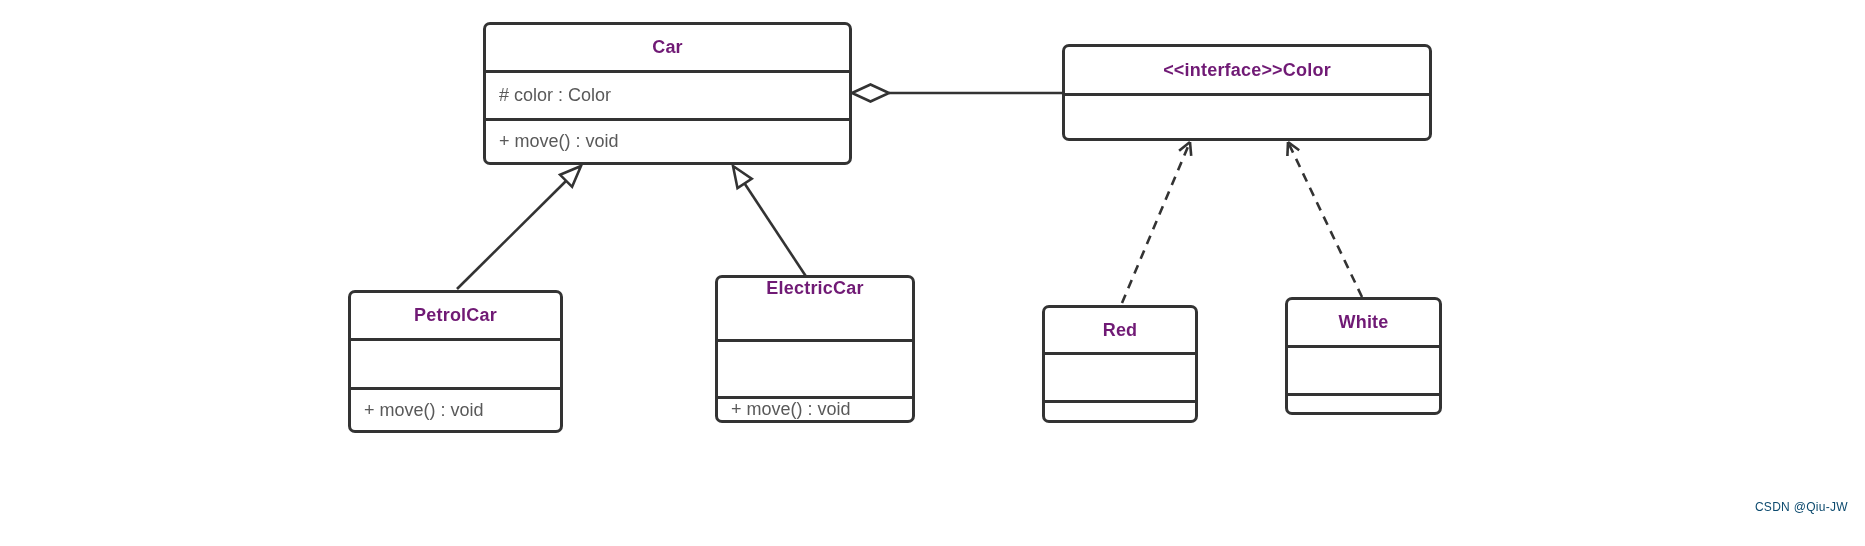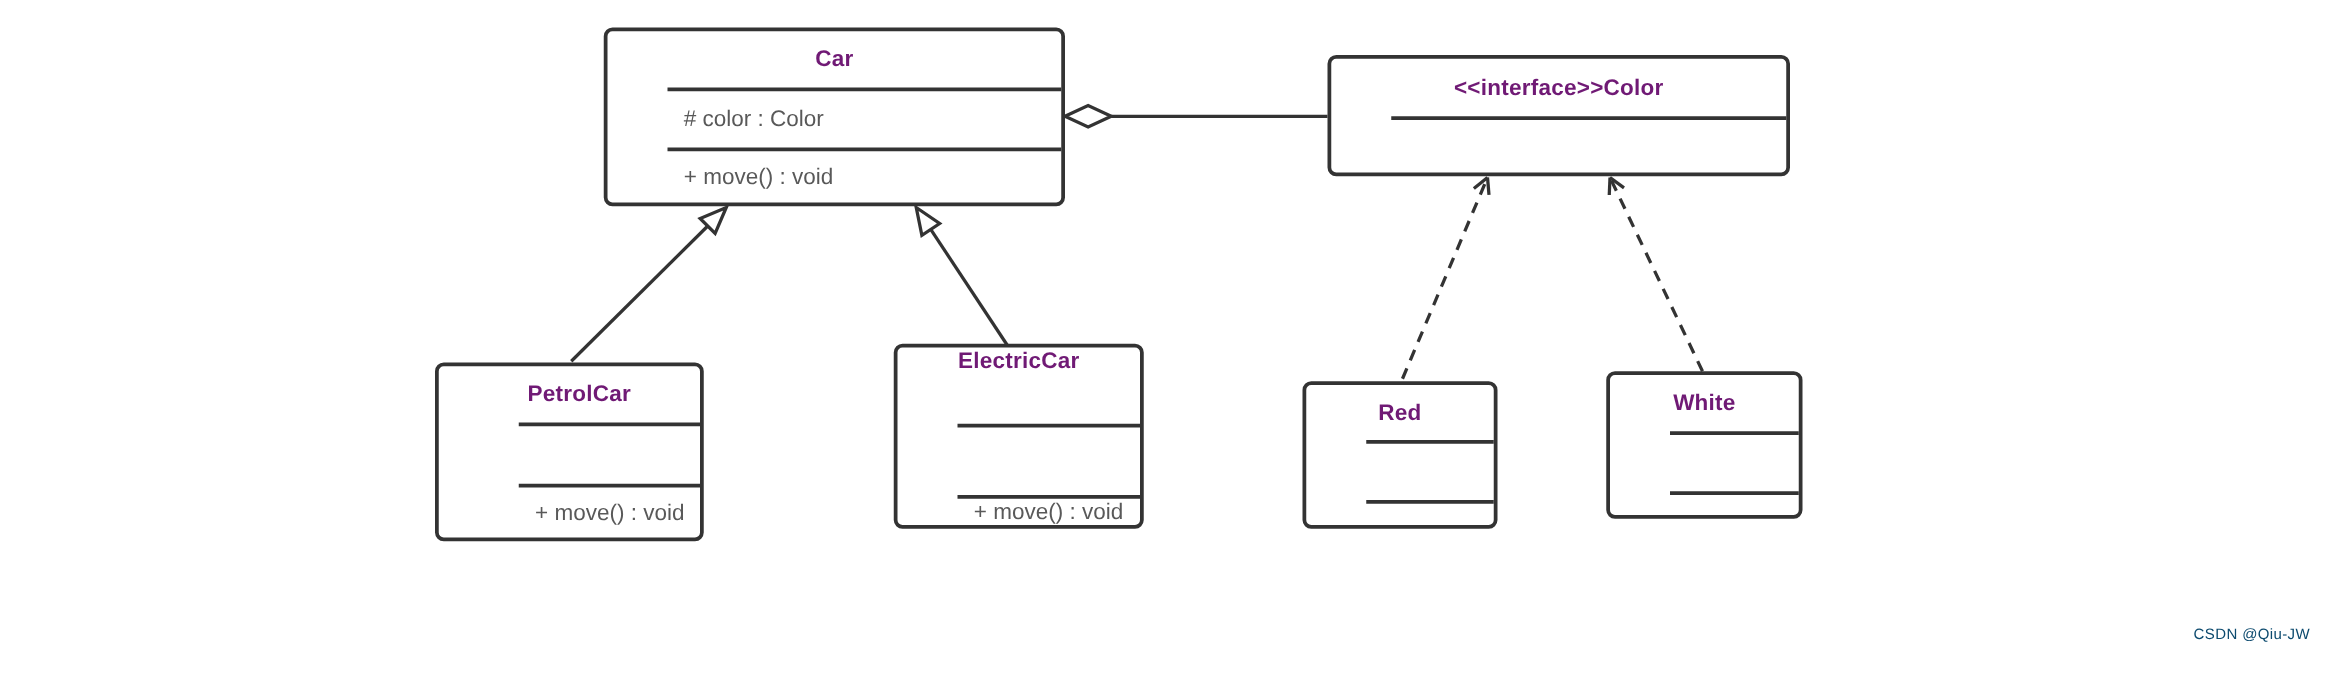--- a/index.html
+++ b/index.html
@@ -23,21 +23,21 @@
     box-sizing:border-box;
     display:flex;align-items:center;justify-content:center;
     font-weight:bold;font-size:18px;color:#701a75;
     letter-spacing:.2px;
   }
   .uml-compartment{
     box-sizing:border-box;
     border-top:3px solid #333333;
     display:flex;align-items:center;
     padding-left:13px;
-    font-size:18px;color:#595959;margin-left:48px;
+    font-size:18px;color:#595959;
   }
   .uml-compartment.empty{padding-left:0;}
   #connector-layer{position:absolute;left:0;top:0;width:1865px;height:546px;}
   .watermark{
     position:absolute;
     right:17px;top:500px;
     font-size:12px;color:#0c4a6e;
     letter-spacing:.3px;
   }
 </style>
@@ -84,21 +84,21 @@
     <div class="uml-title" style="height:45px;">Car</div>
     <div class="uml-compartment" style="height:48px;"># color : Color</div>
     <div class="uml-compartment" style="flex:1;">+ move() : void</div>
   </div>
 
   <div class="uml-box" style="left:1062px;top:44px;width:370px;height:97px;">
     <div class="uml-title" style="height:46px;border-radius:18px;">&lt;&lt;interface&gt;&gt;Color</div>
     <div class="uml-compartment empty" style="flex:1;"></div>
   </div>
 
-  <div class="uml-box" style="left:348px;top:290px;width:215px;height:143px;padding-left:16px;">
+  <div class="uml-box" style="left:348px;top:290px;width:215px;height:143px;">
     <div class="uml-title" style="height:45px;">PetrolCar</div>
     <div class="uml-compartment empty" style="height:49px;"></div>
     <div class="uml-compartment" style="flex:1;">+ move() : void</div>
   </div>
 
   <div class="uml-box" style="left:715px;top:275px;width:200px;height:148px;gap:40px;">
     <div class="uml-title" style="height:46px;">ElectricCar</div>
     <div class="uml-compartment empty" style="height:47px;"></div>
     <div class="uml-compartment" style="flex:1;">+ move() : void</div>
   </div>

